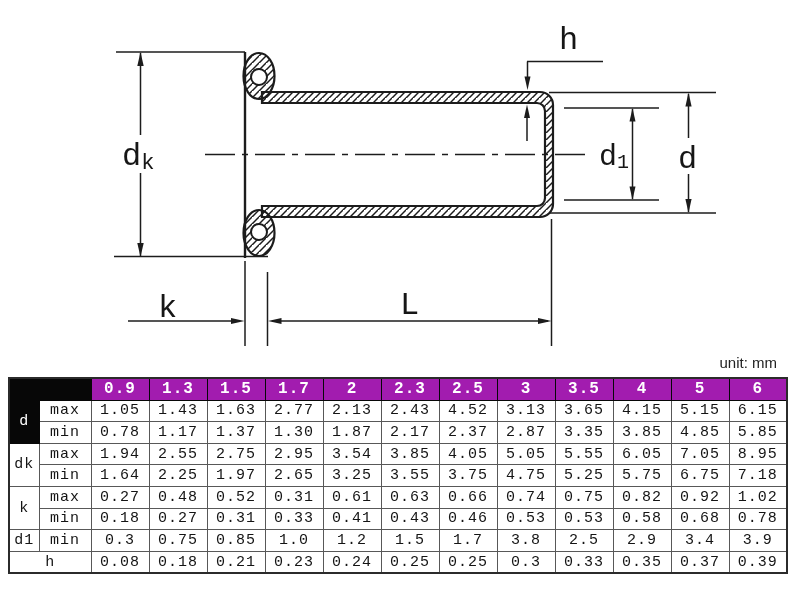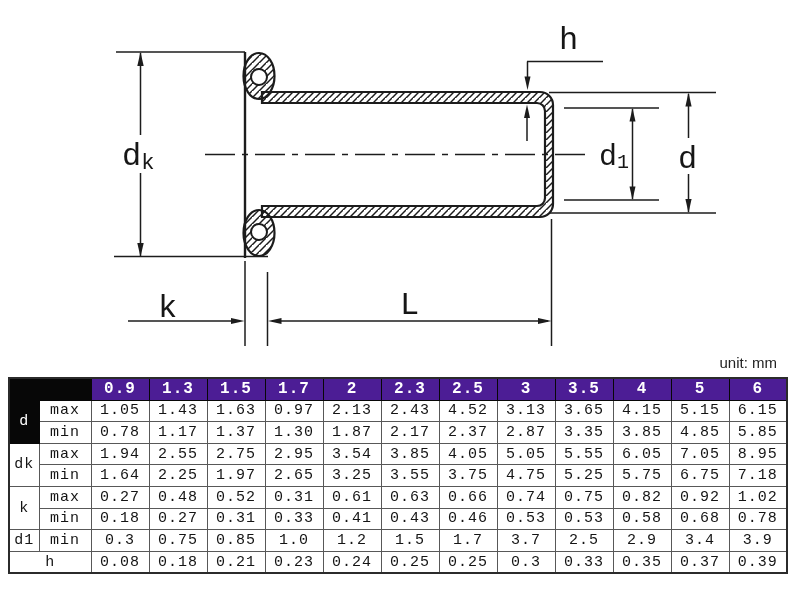--- a/index.html
+++ b/index.html
@@ -18,21 +18,21 @@
     border-collapse:collapse;table-layout:fixed;
     font-family:"Liberation Mono",monospace;font-size:15px;color:#141414;
     border:2px solid #2b2b2b;
   }
   .spec th,.spec td{
     border:1px solid #585858;text-align:center;vertical-align:middle;
     height:20.6px;padding:0;font-weight:normal;letter-spacing:1px;
     overflow:hidden;white-space:nowrap;
   }
   .spec thead th{
-    background:#4c1d95;color:#ffffff;border-color:#070707;
+    background:#a21caf;color:#ffffff;border-color:#070707;
     font-weight:bold;font-size:16px;
   }
   .spec .blk{background:#070707;color:#ffffff;border-color:#070707;}
   .spec .grp,.spec .sub{font-size:15px;}
   
   .dimtext{font-family:"Liberation Mono",monospace;fill:#161616;}
 </style>
 </head>
 <body>
 
@@ -146,21 +146,21 @@
           <th>6</th>
         </tr>
     </thead>
     <tbody>
         <tr>
           <th rowspan="2" class="grp blk">d</th>
           <th class="sub">max</th>
           <td>1.05</td>
           <td>1.43</td>
           <td>1.63</td>
-          <td>0.97</td>
+          <td>2.77</td>
           <td>2.13</td>
           <td>2.43</td>
           <td>4.52</td>
           <td>3.13</td>
           <td>3.65</td>
           <td>4.15</td>
           <td>5.15</td>
           <td>6.15</td>
         </tr>
         <tr>
@@ -243,21 +243,21 @@
         <tr>
           <th rowspan="1" class="grp">d1</th>
           <th class="sub">min</th>
           <td>0.3</td>
           <td>0.75</td>
           <td>0.85</td>
           <td>1.0</td>
           <td>1.2</td>
           <td>1.5</td>
           <td>1.7</td>
-          <td>3.7</td>
+          <td>3.8</td>
           <td>2.5</td>
           <td>2.9</td>
           <td>3.4</td>
           <td>3.9</td>
         </tr>
         <tr>
           <th colspan="2" class="grp">h</th>
           <td>0.08</td>
           <td>0.18</td>
           <td>0.21</td>

